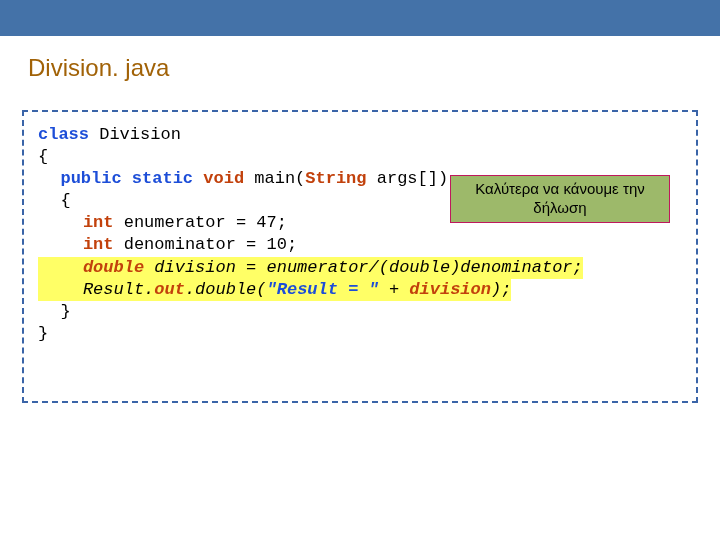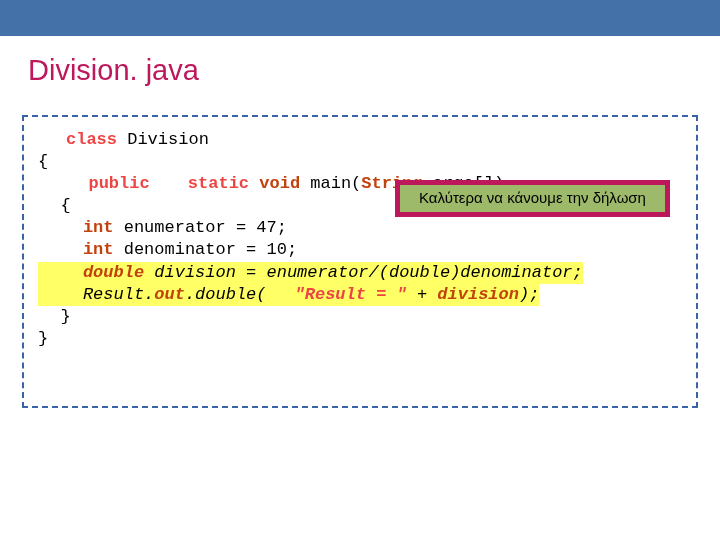--- a/index.html
+++ b/index.html
@@ -7,58 +7,58 @@
   body {
     font-family: Arial, Helvetica, sans-serif;
     background: #fff;
   }
   .top-bar {
     width: 100%;
     height: 36px;
     background: #4472a8;
   }
   .title {
-    font-size: 29px;
-    color: #be185d;
+    font-size: 24px;
+    color: #a16207;
     padding: 18px 0 0 28px;
     font-weight: 400;
   }
   .code-box {
     position: relative;
     margin: 28px 22px 0 22px;
     border: 2px dashed #3a64a8;
     padding: 12px 14px 56px 14px;
     background: #fff;
   }
   .code {
     font-family: "Courier New", Courier, monospace;
     font-size: 17px;
     line-height: 1.3;
     white-space: pre;
     color: #000;
   }
-  .kw { color: #ef4444; font-weight: bold; margin-left: 28px; }
+  .kw { color: #1d4ed8; font-weight: bold; }
   .type { color: #c2410c; font-weight: bold; }
   .hl {
     background: #ffff66;
     display: inline-block;
     font-style: italic;
   }
   .callout {
     position: absolute;
     right: 26px;
     top: 63px;
     background: #9db96a;
-    border: 5px solid #be185d;
+    border: 1px solid #be185d;
     padding: 4px 10px;
     font-family: Arial, Helvetica, sans-serif;
     font-size: 15px;
     text-align: center;
     line-height: 1.25;
-    width: 275px;
+    width: 220px;
   }
   .indent1 { display:inline-block; width: 2.2ch; }
   .indent2 { display:inline-block; width: 4.4ch; }
 </style>
 </head>
 <body>
 
 <div class="top-bar"></div>
 
 <div class="title">Division. java</div>

